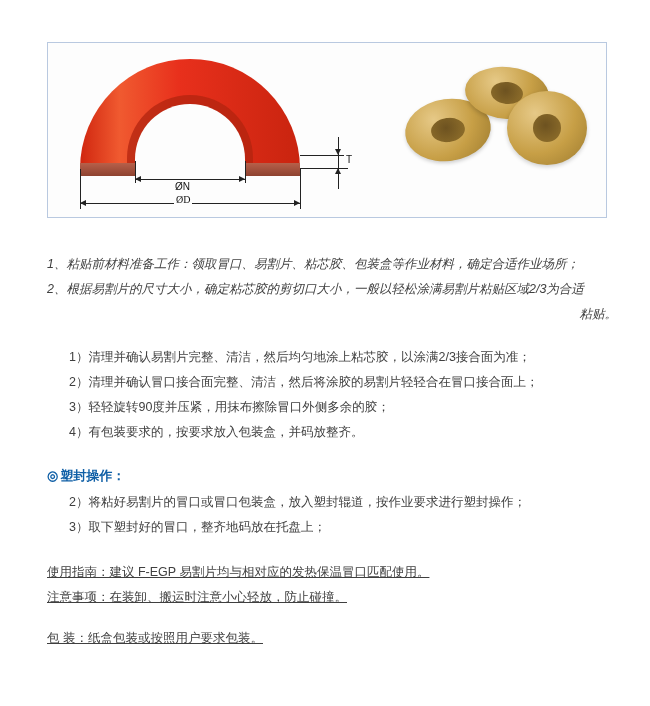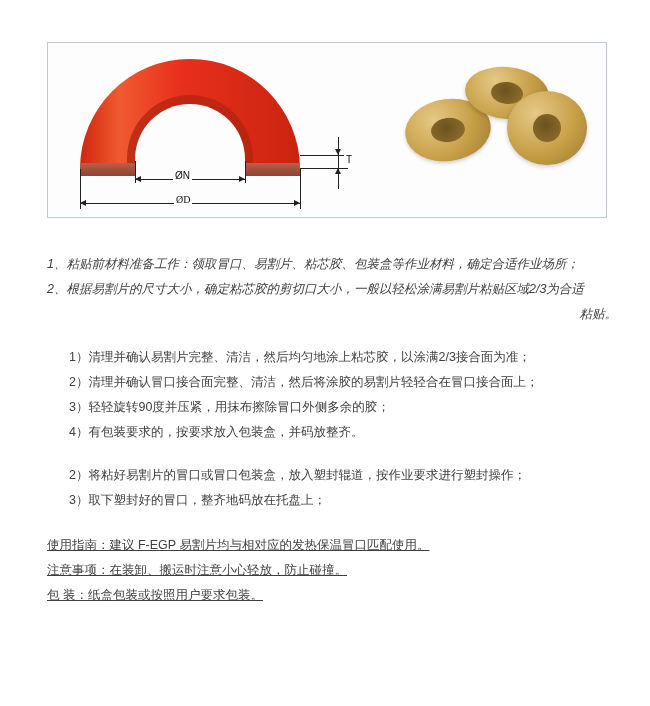--- a/index.html
+++ b/index.html
@@ -225,20 +225,21 @@
     padding-left: 22px;
     color: #3f3f3f;
   }
 
   .footer {
     margin-top: 20px;
   }
   .footer div { color: #3f3f3f; text-decoration: underline; }
   .footer .spacer-label {
     letter-spacing: 0;
+    margin-top: 16px;
   }
 </style>
 </head>
 <body>
 
 <div class="page">
 
   <div class="figure-panel">
     <div class="figure-inner">
 
@@ -248,21 +249,21 @@
           <div class="ring-outer"></div>
           <div class="ring-inner-shade"></div>
           <div class="ring-base"></div>
         </div>
 
         <div class="dim-line dim-h" style="left:77px; top:128px; width:110px;"></div>
         <div class="arrow-l" style="left:77px; top:125px;"></div>
         <div class="arrow-r" style="left:181px; top:125px;"></div>
         <div class="dim-line dim-v" style="left:77px; top:110px; height:22px;"></div>
         <div class="dim-line dim-v" style="left:187px; top:110px; height:22px;"></div>
-        <div class="dim-label" style="left:115px; top:119px;">ØN</div>
+        <div class="dim-label" style="left:115px; top:130px;">ØN</div>
 
         <div class="dim-line dim-h" style="left:22px; top:152px; width:220px;"></div>
         <div class="arrow-l" style="left:22px; top:149px;"></div>
         <div class="arrow-r" style="left:236px; top:149px;"></div>
         <div class="dim-line dim-v" style="left:22px; top:118px; height:40px;"></div>
         <div class="dim-line dim-v" style="left:242px; top:118px; height:40px;"></div>
         <div class="dim-label" style="left:116px; top:143px;font-family:Liberation Serif, serif;">ØD</div>
 
         <div class="dim-line dim-h" style="left:242px; top:104px; width:48px;"></div>
         <div class="dim-line dim-h" style="left:242px; top:117px; width:48px;"></div>
@@ -296,20 +297,23 @@
       </div>
 
     <div class="section">
       <div class="step">1）清理并确认易割片完整、清洁，然后均匀地涂上粘芯胶，以涂满2/3接合面为准；</div>
       <div class="step">2）清理并确认冒口接合面完整、清洁，然后将涂胶的易割片轻轻合在冒口接合面上；</div>
       <div class="step">3）轻轻旋转90度并压紧，用抹布擦除冒口外侧多余的胶；</div>
       <div class="step">4）有包装要求的，按要求放入包装盒，并码放整齐。</div>
     </div>
 
     <div class="section">
+      <div class="section-title">
+        <span class="bullet">◎</span><span>塑封操作：</span>
+      </div>
       <div class="step">2）将粘好易割片的冒口或冒口包装盒，放入塑封辊道，按作业要求进行塑封操作；</div>
       <div class="step">3）取下塑封好的冒口，整齐地码放在托盘上；</div>
     </div>
 
     <div class="footer">
       <div>使用指南：建议 F-EGP 易割片均与相对应的发热保温冒口匹配使用。</div>
       <div>注意事项：在装卸、搬运时注意小心轻放，防止碰撞。</div>
       <div class="spacer-label">包        装：纸盒包装或按照用户要求包装。</div>
     </div>
 

